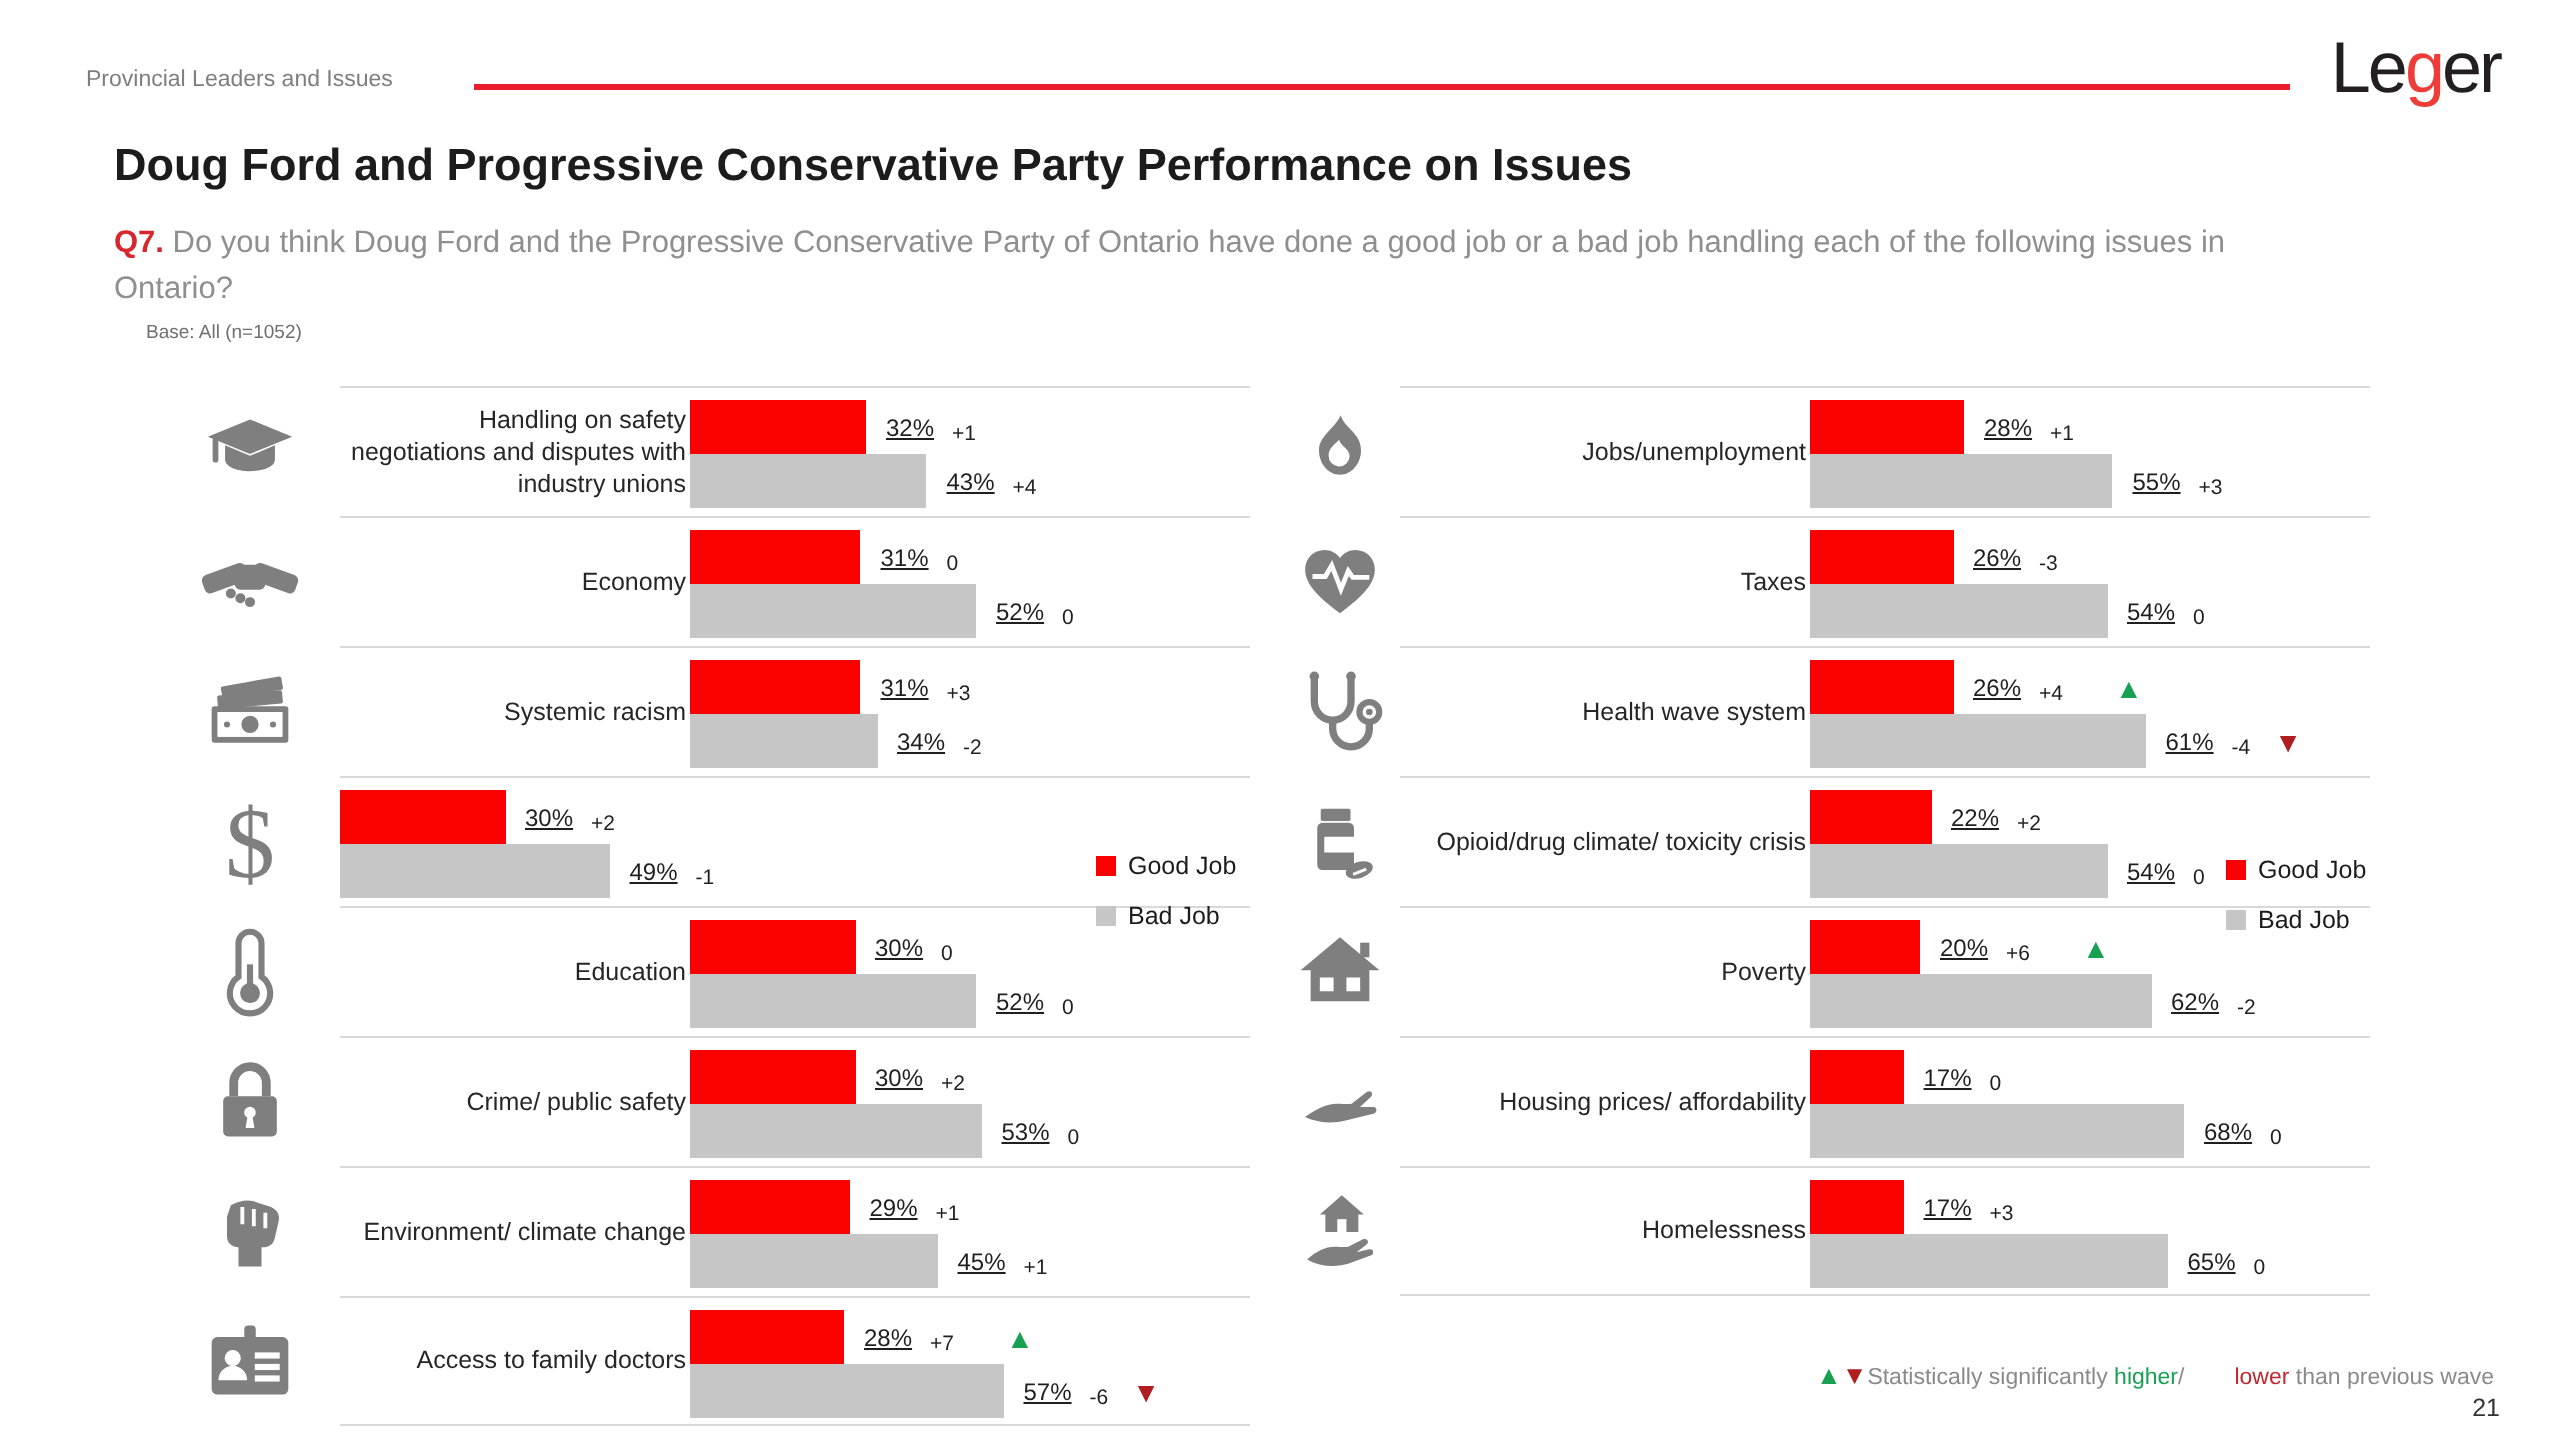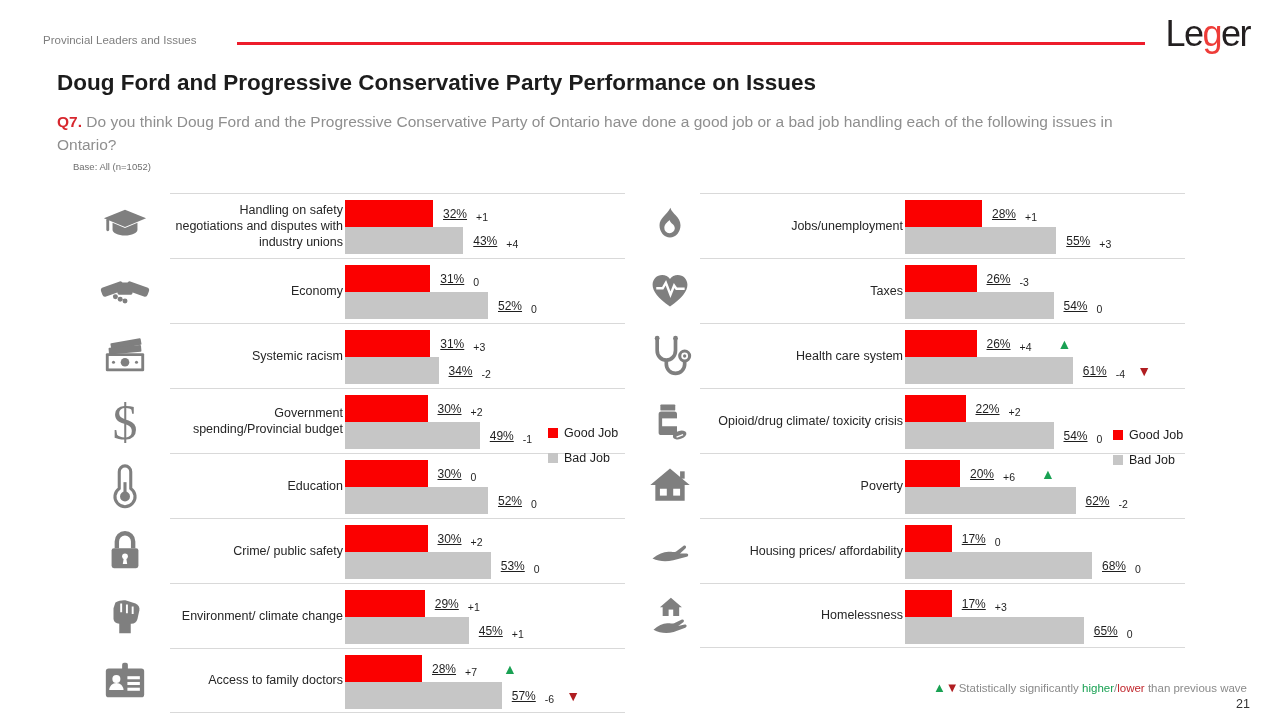--- a/index.html
+++ b/index.html
@@ -44,21 +44,21 @@
   .legend.lg-right{left:1113px;top:428px;}
   .legend-item{display:flex;align-items:center;height:13px;margin-bottom:12px;font-size:12.5px;color:#1c1c1c;}
   .swatch{width:10px;height:10px;margin-right:6px;flex:none;}
   .swatch.good{background:#fb0000;}
   .swatch.bad{background:#c6c6c6;}
 
   .footnote{position:absolute;right:33px;top:680px;font-size:11.5px;color:#8a8a8a;white-space:nowrap;}
   .footnote .tri-up{color:#19a153;font-size:13px;}
   .footnote .tri-down{color:#b01d21;font-size:13px;}
   .footnote .hi{color:#19a153;}
-  .footnote .lo{color:#c1272d;}
+  .footnote .lo{color:#c1272d;padding-left:25px;}
   .pagenum{position:absolute;right:30px;top:697px;font-size:12.5px;color:#333;}
 </style>
 </head>
 <body>
 
 <div class="eyebrow">Provincial Leaders and Issues</div>
 <div class="hr-red"></div>
 <div class="logo"><span>Le</span><span class="g">g</span><span>er</span></div>
 <div class="title">Doug Ford and Progressive Conservative Party Performance on Issues</div>
 <div class="question"><span class="q">Q7.</span> <span>Do you think Doug Ford and the Progressive Conservative Party of Ontario have done a good job or a bad job handling each of the following issues in Ontario?</span></div>
@@ -160,23 +160,20 @@
     </div>
   </div>
 
   <div class="row">
     <div class="icon-cell">
       <svg viewBox="0 0 48 48" width="52" height="50">
           <text x="24" y="41" text-anchor="middle" font-size="48" font-family="Liberation Serif, serif" fill="#7f7f7f">$</text>
         </svg>
     </div>
     <div class="content">
-      <div class="label">
-          <span>Government spending/Provincial budget</span>
-        </div>
       <div class="bars">
         <div class="bar-line">
             <div class="bar good" style="width: 82.5px;"></div>
             <span class="pct">30%</span>
             <span class="chg">+2</span>
             <span class="ind" data-dir=""></span>
           </div>
         <div class="bar-line">
             <div class="bar bad" style="width: 134.75px;"></div>
             <span class="pct">49%</span>
@@ -374,21 +371,21 @@
           <path d="M10 5v13c0 6 4.5 10.5 10 10.5S30 24 30 18V5" fill="none" stroke="#7f7f7f" stroke-width="4"></path>
           <circle cx="10" cy="4.5" r="2.6"></circle>
           <circle cx="30" cy="4.5" r="2.6"></circle>
           <path d="M20 28.5V33c0 5.5 4.5 10 10 10s10-4.5 10-10v-3.5" fill="none" stroke="#7f7f7f" stroke-width="4"></path>
           <circle cx="40" cy="24" r="5.4" fill="none" stroke="#7f7f7f" stroke-width="3.4"></circle>
           <circle cx="40" cy="24" r="1.8"></circle>
         </svg>
     </div>
     <div class="content">
       <div class="label">
-          <span>Health care system</span>
+          <span>Health wave system</span>
         </div>
       <div class="bars">
         <div class="bar-line">
             <div class="bar good" style="width: 71.5px;"></div>
             <span class="pct">26%</span>
             <span class="chg">+4</span>
             <span class="ind" data-dir="up"></span>
           </div>
         <div class="bar-line">
             <div class="bar bad" style="width: 167.75px;"></div>

